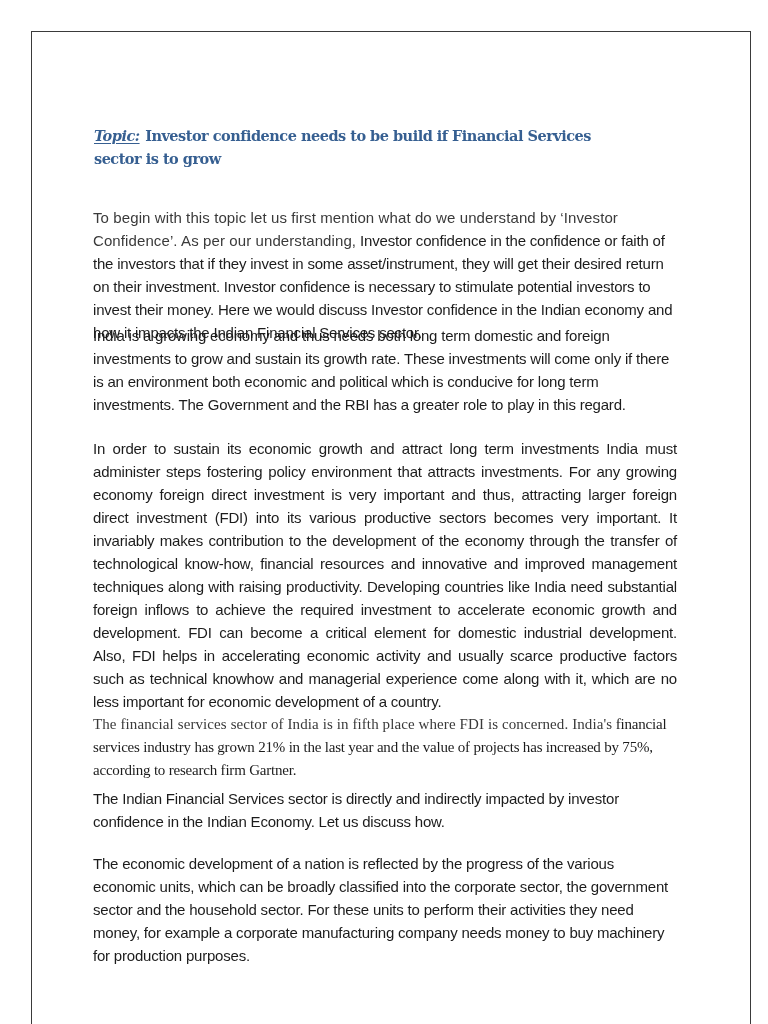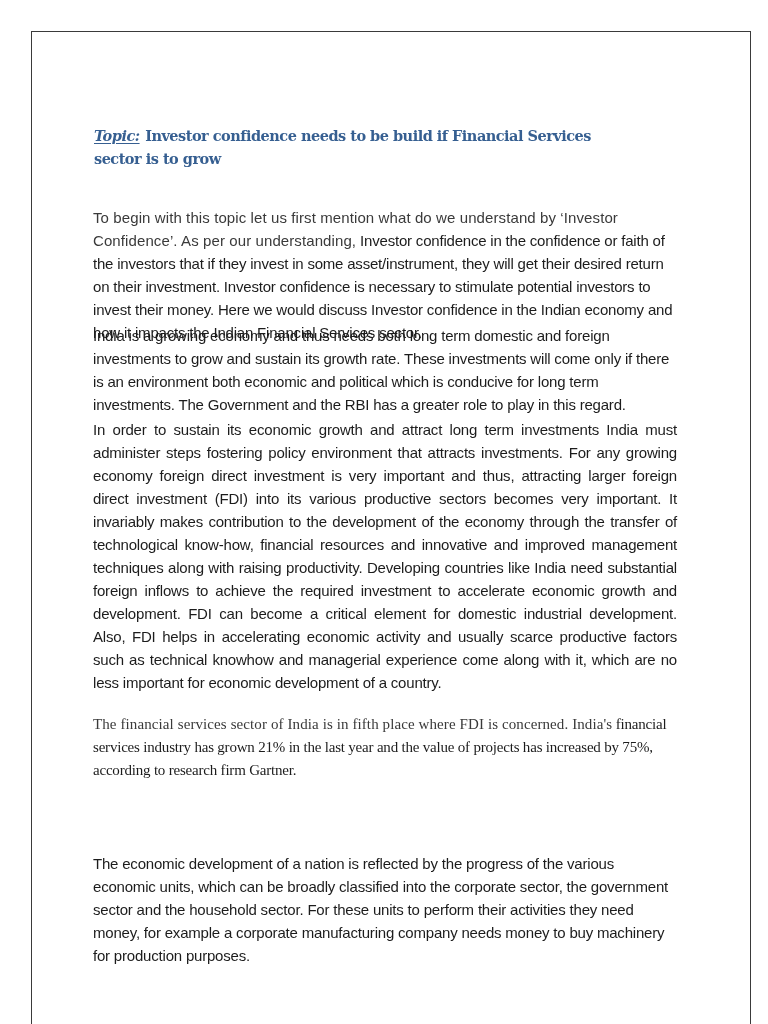--- a/index.html
+++ b/index.html
@@ -60,34 +60,35 @@
     .body-text.justify {
       text-align: justify;
       text-align-last: left;
     }
     .soft {
       color: #3a3a3a;
       letter-spacing: 0.1px;
     }
     #p1 { top: 174px; }
     #p2 { top: 292px; }
-    #p3 { top: 386px; }
+    #p3 { top: 405px; }
     #p4 { top: 681px; font-family: Liberation Serif, serif; }
     #p5 { top: 755px; }
     #p6 { top: 820px; }
   </style>
 </head>
 <body>
 
 <div class="page">
   <h1 class="title"><span class="topic-label">Topic:</span><span>Investor confidence needs to be build if Financial Services sector is to grow</span></h1>
 
   <p class="body-text" id="p1"><span class="soft">To begin with this topic let us first mention what do we understand by ‘Investor Confidence’. As per our understanding,</span><span> Investor confidence in the confidence or faith of the investors that if they invest in some asset/instrument, they will get their desired return on their investment. Investor confidence is necessary to stimulate potential investors to invest their money. Here we would discuss Investor confidence in the Indian economy and how it impacts the Indian Financial Services sector.</span></p>
 
   <p class="body-text" id="p2"><span>India is a growing economy and thus needs both long term domestic and foreign investments to grow and sustain its growth rate. These investments will come only if there is an environment both economic and political which is conducive for long term investments. The Government and the RBI has a greater role to play in this regard.</span></p>
 
   <p class="body-text justify" id="p3"><span>In order to sustain its economic growth and attract long term investments India must administer steps fostering policy environment that attracts investments. For any growing economy foreign direct investment is very important and thus, attracting larger foreign direct investment (FDI) into its various productive sectors becomes very important. It invariably makes contribution to the development of the economy through the transfer of technological know-how, financial resources and innovative and improved management techniques along with raising productivity. Developing countries like India need substantial foreign inflows to achieve the required investment to accelerate economic growth and development. FDI can become a critical element for domestic industrial development. Also, FDI helps in accelerating economic activity and usually scarce productive factors such as technical knowhow and managerial experience come along with it, which are no less important for economic development of a country.</span></p>
 
   <p class="body-text" id="p4"><span class="soft">The financial services sector of India is in fifth place where FDI is concerned. India's</span><span> financial services industry has grown 21% in the last year and the value of projects has increased by 75%, according to research firm Gartner.</span></p>
 
+  <p class="body-text" id="p5"><span>The Indian Financial Services sector is directly and indirectly impacted by investor confidence in the Indian Economy. Let us discuss how.</span></p>
 
   <p class="body-text" id="p6"><span>The economic development of a nation is reflected by the progress of the various economic units, which can be broadly classified into the corporate sector, the government sector and the household sector.  For these units to perform their activities they need money, for example a corporate manufacturing company needs money to buy machinery for production purposes.</span></p>
 </div>
 
 </body></html>

